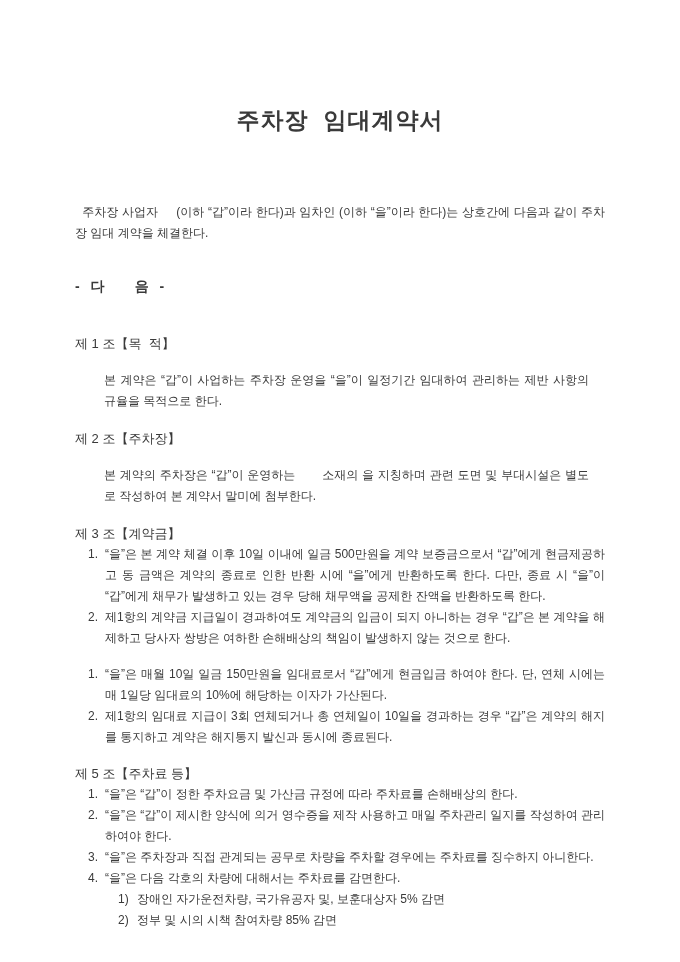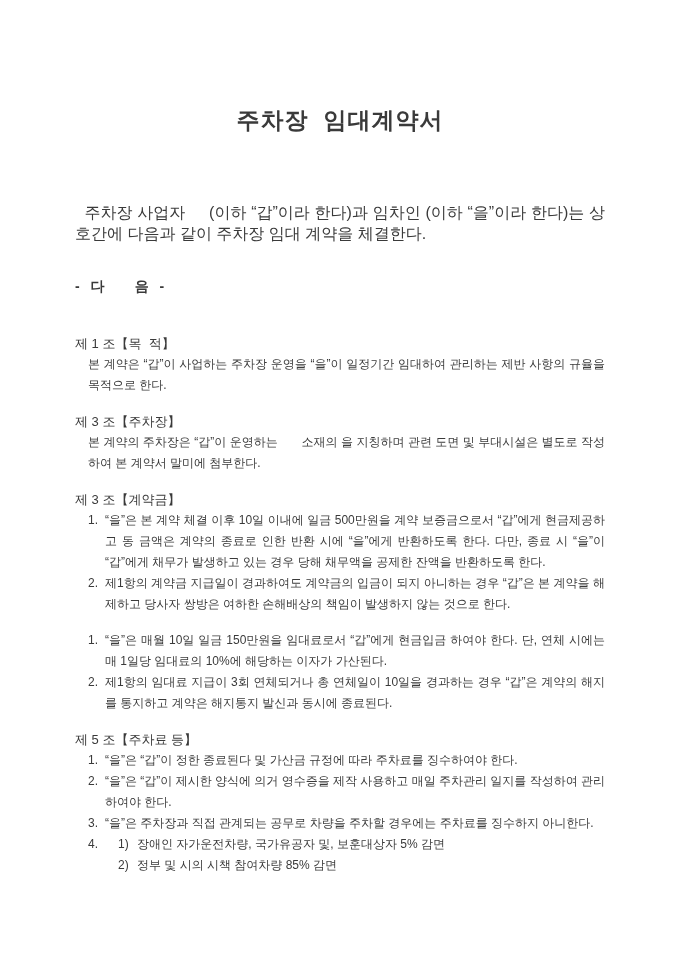--- a/index.html
+++ b/index.html
@@ -29,21 +29,21 @@
     margin: 0;
     font-size: 23px;
     line-height: 28px;
     font-weight: bold;
     text-align: center;
     letter-spacing: 1px;
     white-space: pre-wrap;
   }
   .intro {
     margin: 68px 0 0 0;
-    font-size: 16px;
+    font-size: 12px;
     line-height: 21px;
     text-align: justify;
     white-space: pre-wrap;
   }
   .divider-heading {
     margin: 32px 0 0 0;
     font-size: 14px;
     line-height: 21px;
     font-weight: bold;
     letter-spacing: 1px;
@@ -56,21 +56,21 @@
     margin-top: 15px;
   }
   .article-heading {
     margin: 0;
     font-size: 13px;
     line-height: 21px;
     font-weight: normal;
     white-space: pre-wrap;
   }
   .article-body {
-    margin: 0;
+    margin: 16px;
     padding-left: 13px;
     font-size: 12px;
     line-height: 21px;
     text-align: justify;
     white-space: pre-wrap;
   }
   .items {
     padding-left: 13px;
   }
   .item, .subitem {
@@ -102,21 +102,21 @@
   <p class="intro">  주차장 사업자     (이하 “갑”이라 한다)과 임차인 (이하 “을”이라 한다)는 상호간에 다음과 같이 주차장 임대 계약을 체결한다.</p>
 
   <h2 class="divider-heading">-  다      음  -</h2>
 
   <div class="articles" id="articles">
       <section class="article">
         <h3 class="article-heading">제 1 조【목  적】</h3>
         <p class="article-body">본 계약은 “갑”이 사업하는 주차장 운영을 “을”이 일정기간 임대하여 관리하는 제반 사항의 규율을 목적으로 한다.</p>
       </section>
       <section class="article">
-        <h3 class="article-heading">제 3 조【주차장】</h3>
+        <h3 class="article-heading">제 2 조【주차장】</h3>
         <p class="article-body">본 계약의 주차장은 “갑”이 운영하는       소재의 을 지칭하며 관련 도면 및 부대시설은 별도로 작성하여 본 계약서 말미에 첨부한다.</p>
       </section>
       <section class="article">
         <h3 class="article-heading">제 3 조【계약금】</h3>
         <div class="items">
           <div class="item">
             <span class="item-num">1.</span>
             <span class="item-text"><span>“을”은 본 계약 체결 이후 10일 이내에 일금 500만원을 계약 보증금으로서 “갑”에게 현금제공하고 동 금액은 계약의 종료로 인한 반환 시에 “을”에게 반환하도록 한다. 다만, 종료 시 “을”이 “갑”에게 채무가 발생하고 있는 경우 당해 채무액을 공제한 잔액을 반환하도록 한다.</span></span>
           </div>
           <div class="item">
@@ -135,30 +135,30 @@
             <span class="item-num">2.</span>
             <span class="item-text"><span>제1항의 임대료 지급이 3회 연체되거나 총 연체일이 10일을 경과하는 경우 “갑”은 계약의 해지를 통지하고 계약은 해지통지 발신과 동시에 종료된다.</span></span>
           </div>
         </div>
       </section>
       <section class="article">
         <h3 class="article-heading">제 5 조【주차료 등】</h3>
         <div class="items">
           <div class="item">
             <span class="item-num">1.</span>
-            <span class="item-text"><span>“을”은 “갑”이 정한 종료된다 및 가산금 규정에 따라 주차료를 징수하여야 한다.</span></span>
+            <span class="item-text"><span>“을”은 “갑”이 정한 주차요금 및 가산금 규정에 따라 주차료를 손해배상의 한다.</span></span>
           </div>
           <div class="item">
             <span class="item-num">2.</span>
             <span class="item-text"><span>“을”은 “갑”이 제시한 양식에 의거 영수증을 제작 사용하고 매일 주차관리 일지를 작성하여 관리하여야 한다.</span></span>
           </div>
           <div class="item">
             <span class="item-num">3.</span>
             <span class="item-text"><span>“을”은 주차장과 직접 관계되는 공무로 차량을 주차할 경우에는 주차료를 징수하지 아니한다.</span></span>
           </div>
           <div class="item">
             <span class="item-num">4.</span>
-            <span class="item-text"><div class="subitems"><div class="subitem"><span class="item-num">1)</span><span class="item-text"><span>장애인 자가운전차량, 국가유공자 및, 보훈대상자 5% 감면</span></span></div><div class="subitem"><span class="item-num">2)</span><span class="item-text"><span>정부 및 시의 시책 참여차량 85% 감면</span></span></div></div></span>
+            <span class="item-text"><span>“을”은 다음 각호의 차량에 대해서는 주차료를 감면한다.</span><div class="subitems"><div class="subitem"><span class="item-num">1)</span><span class="item-text"><span>장애인 자가운전차량, 국가유공자 및, 보훈대상자 5% 감면</span></span></div><div class="subitem"><span class="item-num">2)</span><span class="item-text"><span>정부 및 시의 시책 참여차량 85% 감면</span></span></div></div></span>
           </div>
         </div>
       </section>
     </div>
 </div>
 
 </body></html>

